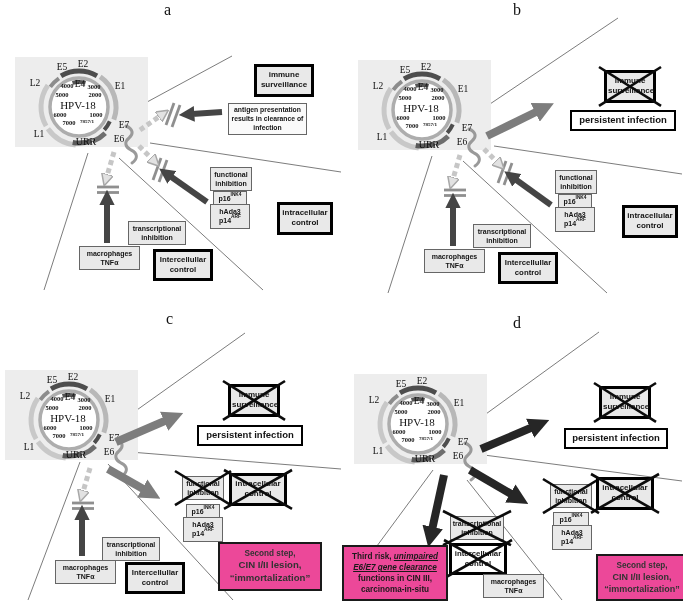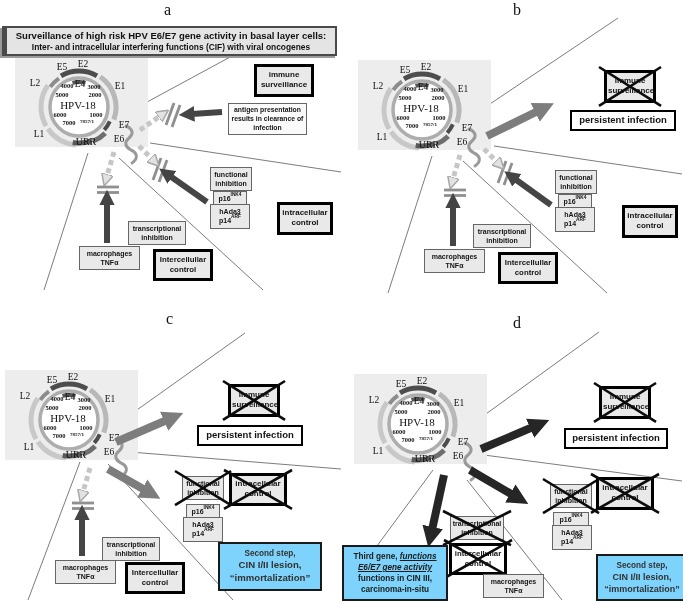--- a/index.html
+++ b/index.html
@@ -16,21 +16,21 @@
        box-shadow:-2px 2px 0 #9a9a9a;text-align:center;padding:2px 1px;}
   .hdr .h1{font:bold 9.5px/1.25 "Liberation Sans",sans-serif;color:#111;}
   .hdr .h2{font:bold 8.4px/1.25 "Liberation Sans",sans-serif;color:#111;}
 
   
   .box{position:absolute;box-sizing:border-box;background:#e9e9e9;border:1px solid #666;
        font:bold 7px/1.3 "Liberation Sans",sans-serif;color:#141414;text-align:center;padding:2px 1px;}
   .wbox{background:#fafafa;font-size:6.8px;}
   .bbox{border:3px solid #000;background:#e9e9e9;font-size:8px;padding:3px 1px;}
   .persist{border:2.5px solid #000;background:#fff;font-size:9.5px;padding:2px 0 3px;}
-  .stepbox{border:2.5px solid #1a1a1a;background:#7dd3fc;color:#333;
+  .stepbox{border:2.5px solid #1a1a1a;background:#ec4899;color:#333;
            font:bold 8.2px/1.35 "Liberation Sans",sans-serif;padding:4px 2px;}
   .ss2{font-size:9.6px;}
   .emul{font-style:italic;text-decoration:underline;}
   sup.g{font-size:4.8px;position:relative;top:-2.5px;font-weight:bold;}
 
   
   .crossed{overflow:visible;}
   .xmark{position:absolute;left:-8px;top:-6px;width:calc(100% + 16px);height:calc(100% + 12px);
          overflow:visible;pointer-events:none;}
   .xmark line{stroke:#0c0c0c;stroke-width:2.6;}
@@ -170,24 +170,20 @@
           <line class="bar" x1="97" y1="192.5" x2="119" y2="192.5"></line>
       </g>
       <line class="arrl" x1="140" y1="130" x2="160" y2="116"></line>
       <line class="arrl" x1="139" y1="146" x2="152" y2="159"></line>
       <line class="arrl" x1="114" y1="152" x2="107" y2="176"></line>
       <line class="arrd" x1="222" y1="112" x2="192" y2="114"></line>
       <line class="arrd" x1="207" y1="202" x2="170" y2="176"></line>
       <line class="arrd" x1="107" y1="243" x2="107" y2="203"></line>
     </svg>
     <div class="panel-letter" style="left:164px;top:1px">a</div>
-    <div class="hdr">
-      <div class="h1">Surveillance of high risk HPV E6/E7 gene activity in basal layer cells:</div>
-      <div class="h2">Inter- and intracellular interfering functions (CIF) with viral oncogenes</div>
-    </div>
     <div class="box bbox" style="left:254px;top:64px;width:60px">immune surveillance</div>
     <div class="box wbox" style="left:228px;top:103px;width:79px">antigen presentation results in clearance of infection</div>
     <div class="box" style="left:210px;top:167px;width:42px">functional inhibition</div>
     <div class="box" style="left:213px;top:191px;width:34px"><span>p16</span><sup class="g">INK4</sup></div>
     <div class="box" style="left:210px;top:204px;width:40px">
       <div>hAda3</div>
       <div><span>p14</span><sup class="g">ARF</sup></div>
     </div>
     <div class="box bbox" style="left:277px;top:202px;width:56px">intracellular control</div>
     <div class="box" style="left:128px;top:221px;width:58px">transcriptional inhibition</div>
@@ -438,22 +434,22 @@
     </div>
     <div class="box bbox crossed" style="left:108px;top:241px;width:58px;font-size:7.8px;background:#fff">
       <svg class="xmark">
           <line x1="0" y1="0" x2="100%" y2="100%"></line>
           <line x1="100%" y1="0" x2="0" y2="100%"></line>
         </svg>
       <span>intercellullar control</span>
     </div>
     <div class="box" style="left:142px;top:272px;width:61px">macrophages TNFα</div>
     <div class="stepbox" style="position:absolute;left:1px;top:243px;width:98px;text-align:center;color:#1a1a1a">
-      <span>Third gene,</span>
-      <span class="emul">functions E6/E7 gene activity</span>
+      <span>Third risk,</span>
+      <span class="emul">unimpaired E6/E7 gene clearance</span>
       <span>functions in CIN III, carcinoma-in-situ</span>
     </div>
     <div class="stepbox" style="position:absolute;left:255px;top:252px;width:84px;text-align:center">
       <div>Second step,</div>
       <div class="ss2" style="font-size:9px">CIN I/II lesion,</div>
       <div class="ss2" style="font-size:9px">“immortalization”</div>
     </div>
   </div>
 
 </div>

